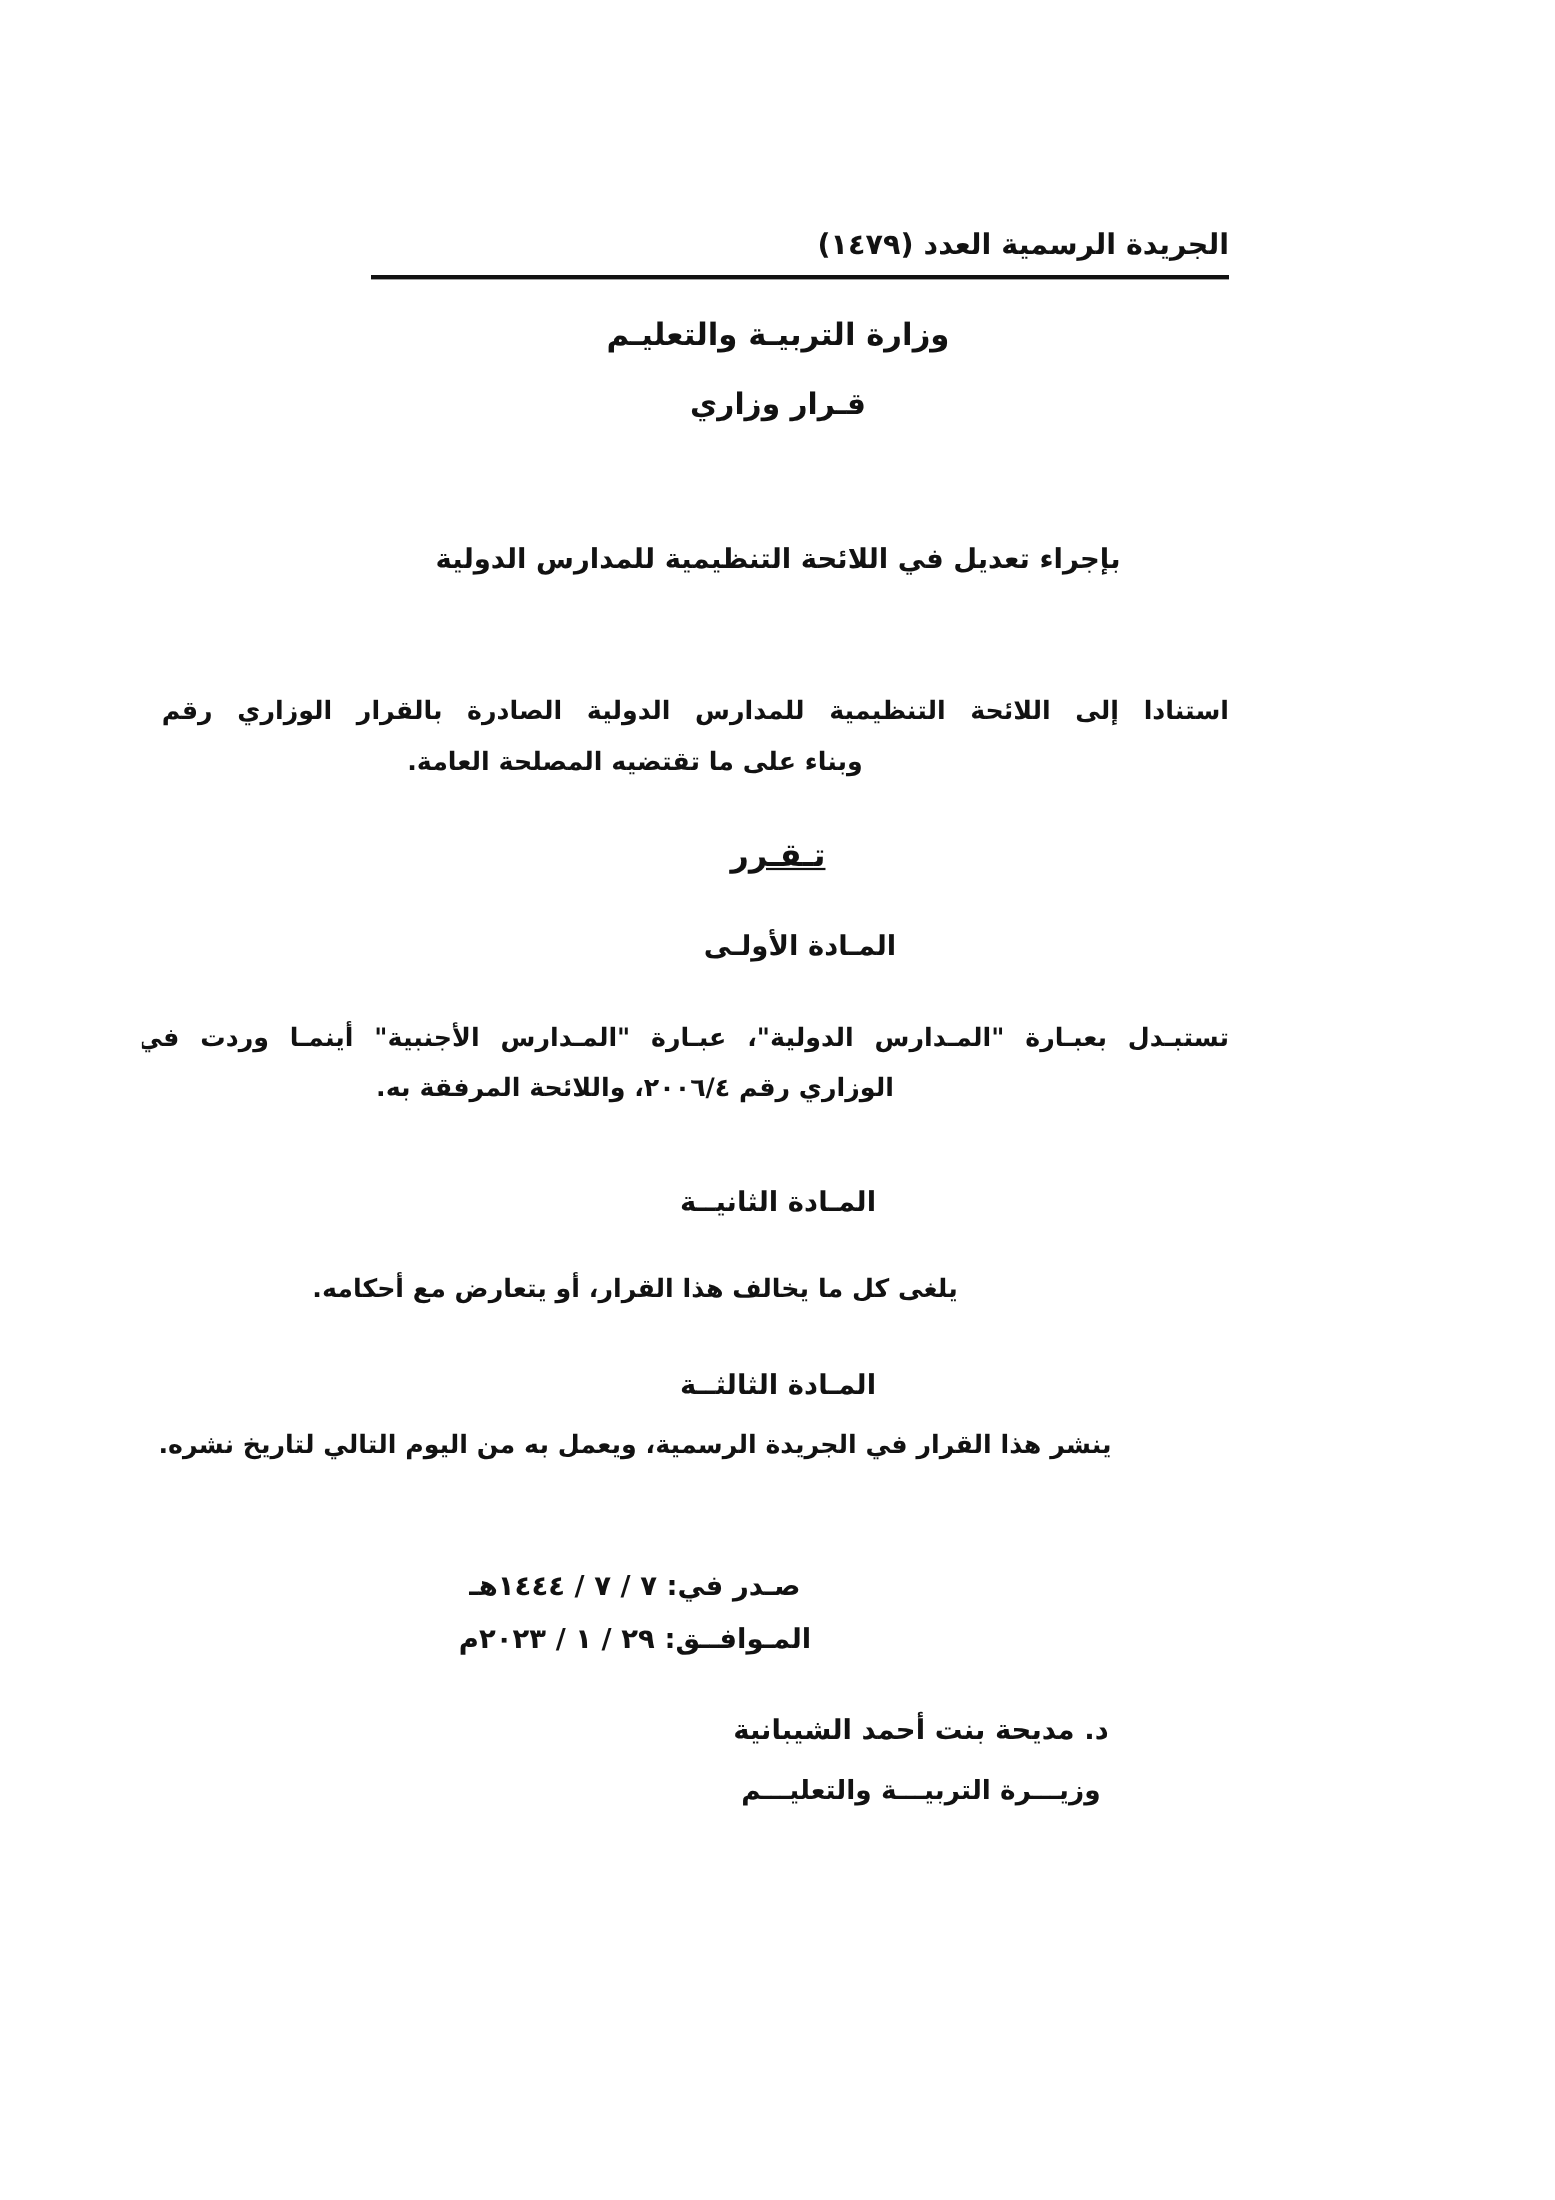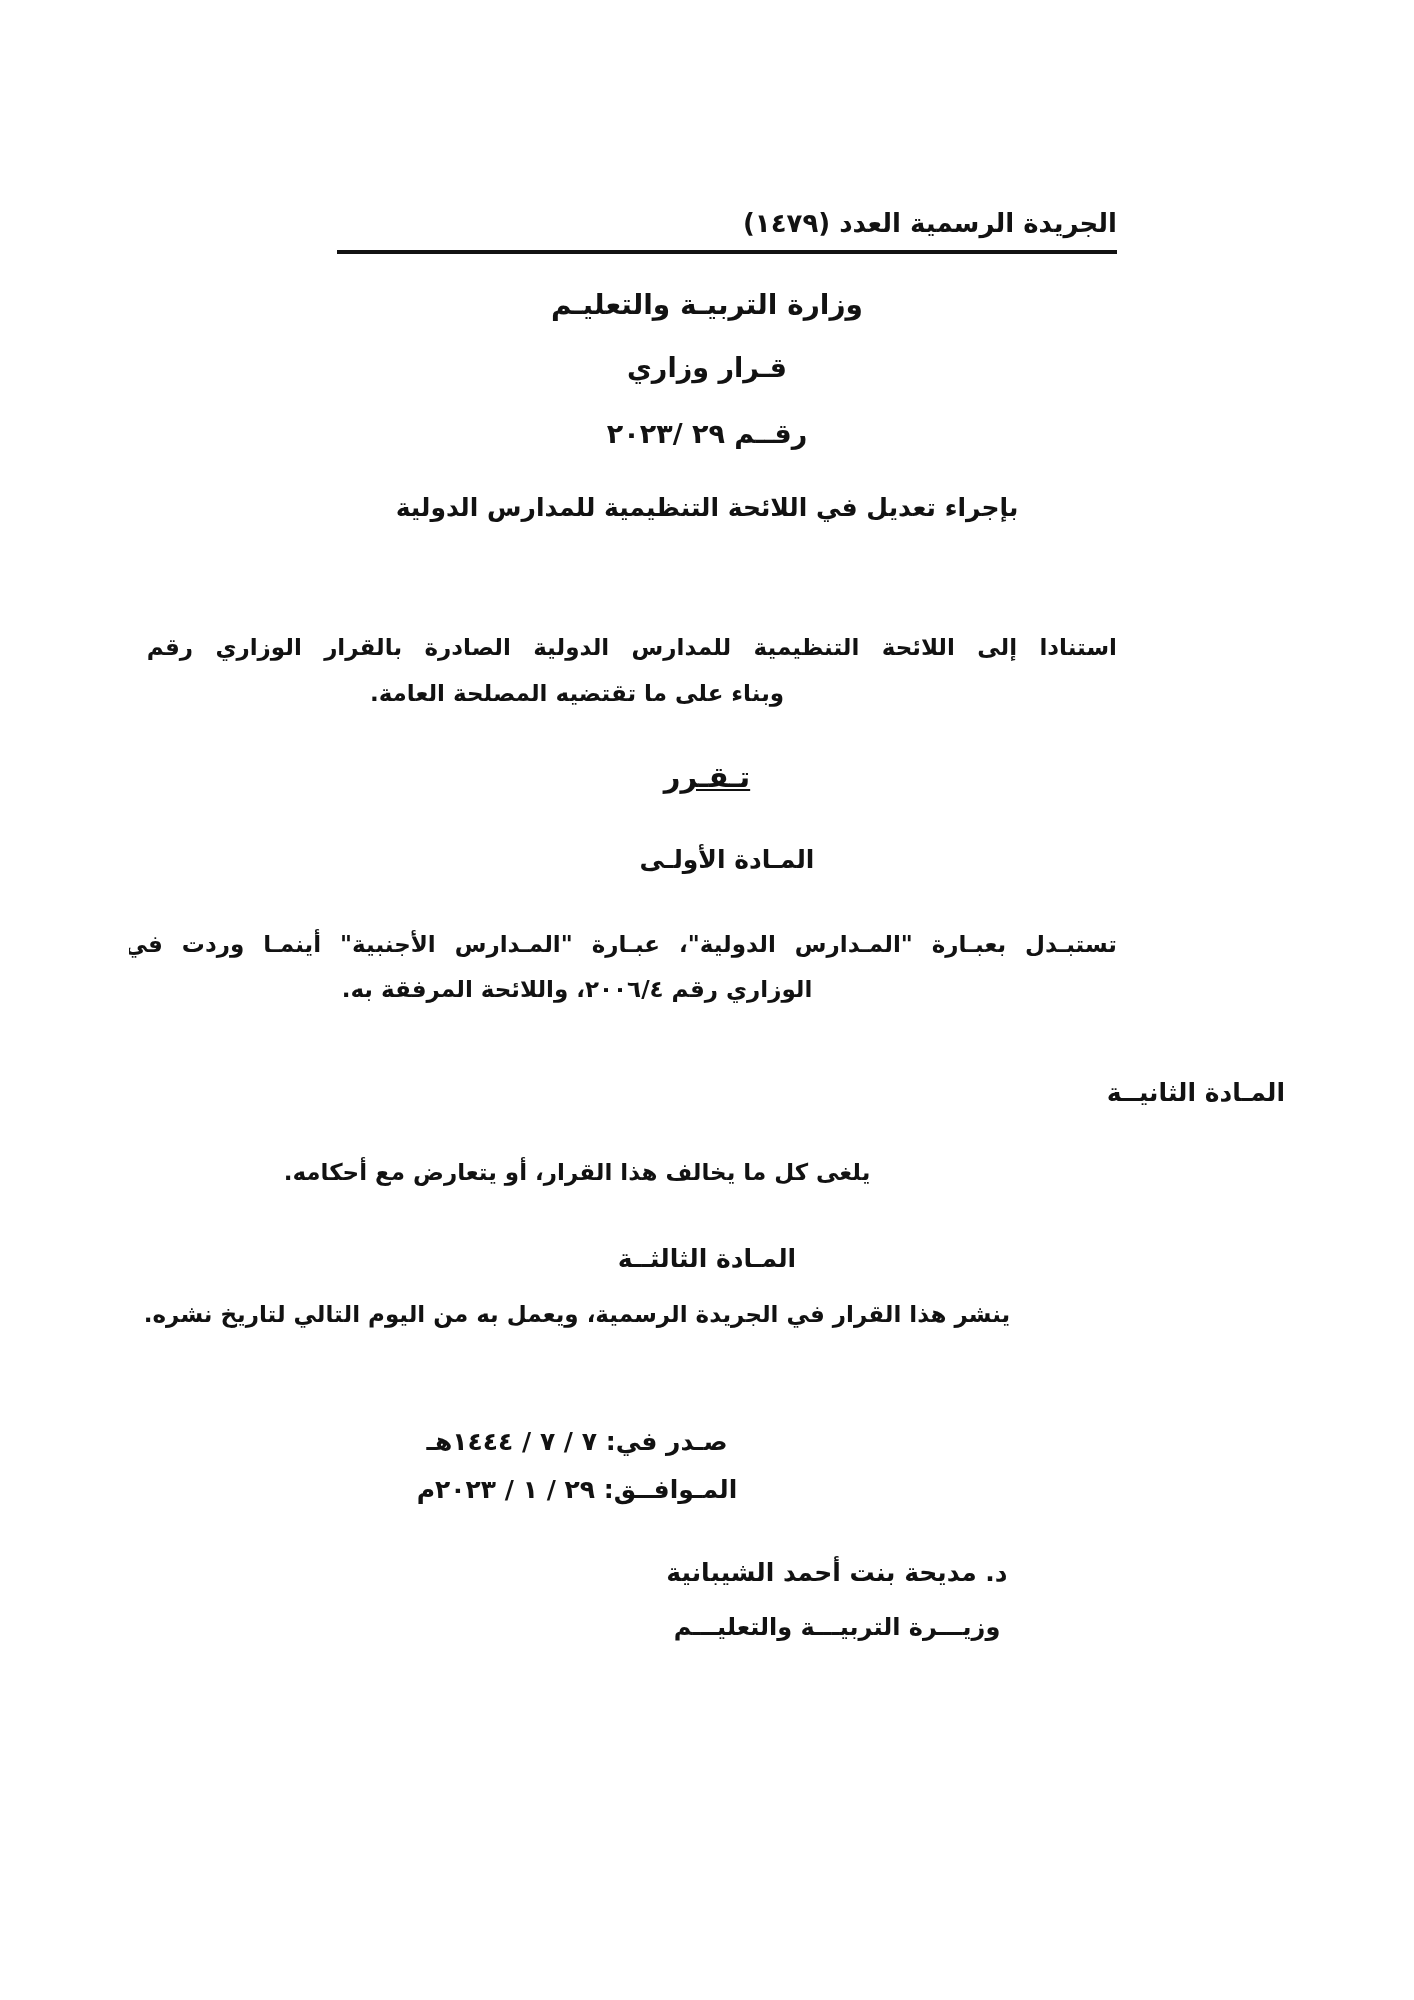--- a/index.html
+++ b/index.html
@@ -137,21 +137,21 @@
     text-align: justify;
     text-align-last: justify;
   }
   .ab-center {
     text-align: center;
   }
 
   .art1-heading { top: 845px; padding-left: 40px; }
   .art1-body    { top: 922px; }
 
-  .art2-heading { top: 1078px; text-align: right; }
+  .art2-heading { top: 1078px; }
   .art2-body    { top: 1150px; }
 
   .art3-heading { top: 1244px; }
   .art3-body    { top: 1292px; }
 
   
   .date-block {
     position: absolute;
     top: 1418px;
     right: 168px;
@@ -198,21 +198,20 @@
 
   <div class="gazette-header">
     <span class="gz-text">الجريدة الرسمية العدد (١٤٧٩)</span>
   </div>
   <div class="gazette-rule"></div>
 
   <div class="center-block decision-kind">قـرار وزاري</div>
 
   <div class="center-block ministry-title">وزارة التربيـة والتعليـم</div>
 
-  <div class="center-block decision-number">رقــم ٢٩ /٢٠٢٣</div>
 
   <div class="center-block decision-subject">بإجراء تعديل في اللائحة التنظيمية للمدارس الدولية</div>
 
   <div class="preamble">
     <span class="pre-line pre-line-1">استنادا إلى اللائحة التنظيمية للمدارس الدولية الصادرة بالقرار الوزاري رقم ٢٠٠٦/٤،</span>
     <span class="pre-line">وبناء على ما تقتضيه المصلحة العامة.</span>
   </div>
 
   <div class="center-block resolves">تـقـرر</div>
 

